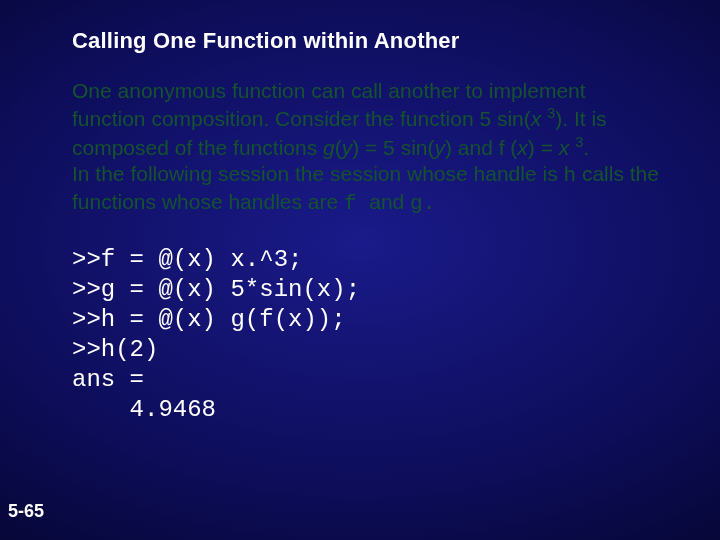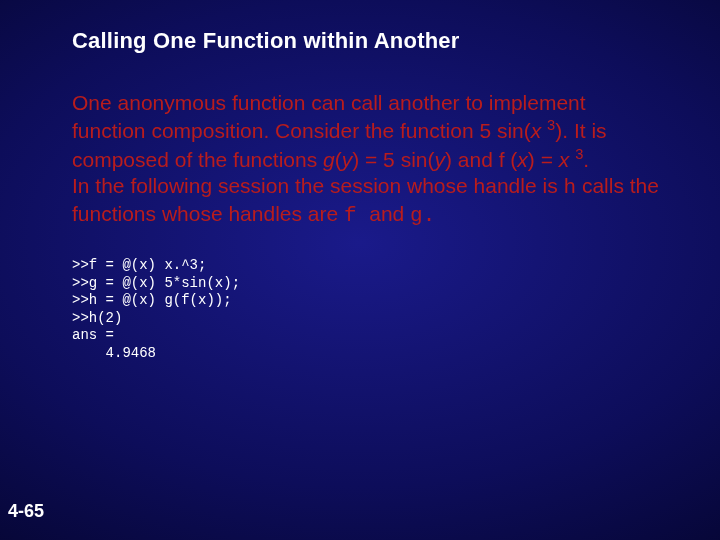--- a/index.html
+++ b/index.html
@@ -19,38 +19,38 @@
     padding: 28px 60px 20px 72px;
     box-sizing: border-box;
     width: 100%;
     height: 100%;
     position: relative;
   }
   .title {
     font-weight: bold;
     font-size: 22px;
     color: #ffffff;
-    margin-bottom: 36px;
+    margin-bottom: 24px;
     letter-spacing: 0.2px;
   }
   .body-text {
     font-size: 21px;
     line-height: 1.25;
-    color: #b91c1c;
+    color: #14532d;
     margin-bottom: 28px;
   }
   .body-text .fn { font-style: italic; }
   .body-text .sup { font-size: 0.7em; vertical-align: super; }
   .body-text .mono {
     font-family: "Courier New", Courier, monospace;
     font-style: normal;
   }
   .code {
     font-family: "Courier New", Courier, monospace;
-    font-size: 14px;
+    font-size: 24px;
     line-height: 1.25;
     color: #ffffff;
     white-space: pre;
   }
   .page-num {
     position: absolute;
     left: 8px;
     bottom: 18px;
     font-size: 18px;
     font-weight: bold;
@@ -69,15 +69,15 @@
     <span>In the following session the session whose handle is </span><span class="mono">h</span><span> calls the functions whose handles are </span><span class="mono">f </span><span>and </span><span class="mono">g.</span>
   </div>
 
   <div class="code"><span>&gt;&gt;f = @(x) x.^3;</span>
 <span>&gt;&gt;g = @(x) 5*sin(x);</span>
 <span>&gt;&gt;h = @(x) g(f(x));</span>
 <span>&gt;&gt;h(2)</span>
 <span>ans =</span>
 <span>    4.9468</span></div>
 
-  <div class="page-num">4-65</div>
+  <div class="page-num">5-65</div>
 
 </div>
 
 </body></html>

